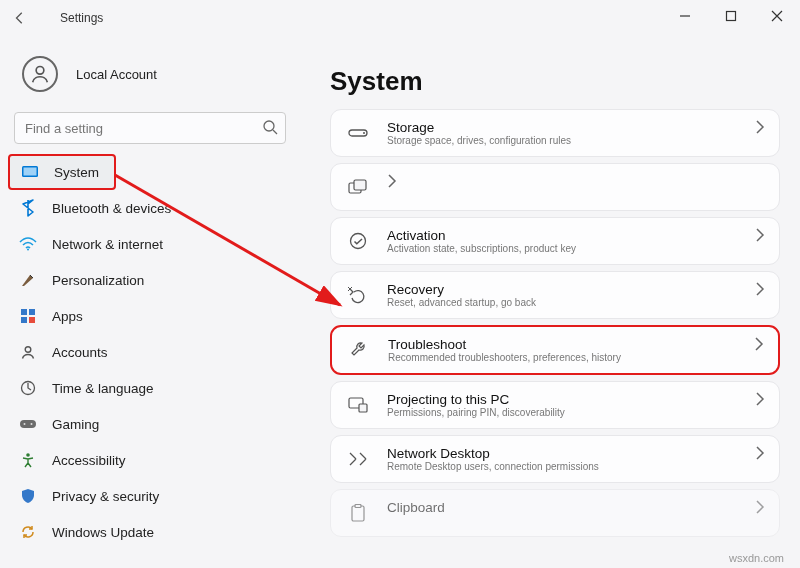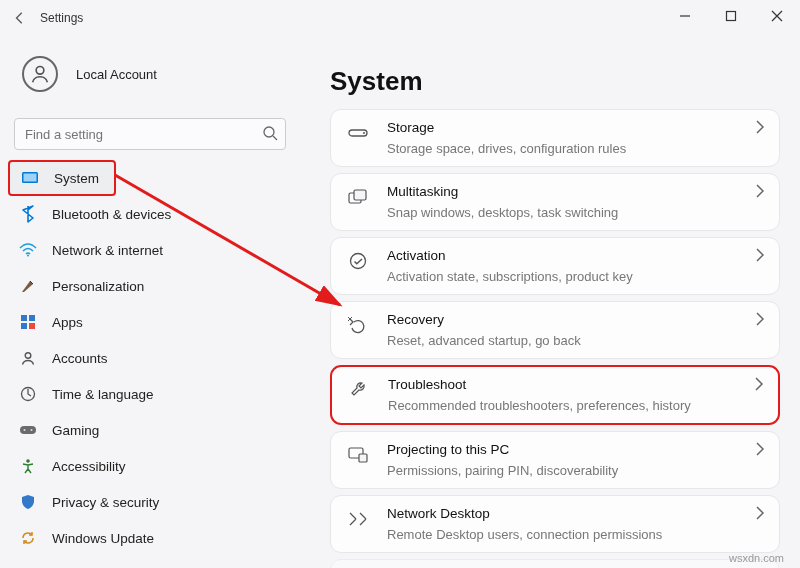--- a/index.html
+++ b/index.html
@@ -1,43 +1,43 @@
 <!DOCTYPE html>
 <html><head>
 <meta charset="utf-8">
 <style>
 * { box-sizing: border-box; margin: 0; padding: 0; font-family: "Segoe UI", Arial, sans-serif; }
 body { background: #f3f3f3; width: 800px; height: 568px; overflow: hidden; position: relative; }
 .window { background: #f5f5f7; width: 800px; height: 568px; position: relative; }
 .titlebar { height: 36px; display: flex; align-items: center; padding: 0 8px; }
 .back-btn { width: 24px; height: 24px; display: flex; align-items: center; justify-content: center; color: #555; cursor: pointer; }
-.app-title { font-size: 12px; margin-left: 8px; color: #333; }
+.app-title { font-size: 12px; margin-left: 28px; color: #333; }
 .winctrls { position: absolute; right: 0; top: 0; display: flex; }
 .winctrl { width: 46px; height: 32px; display: flex; align-items: center; justify-content: center; color: #333; }
 .content { display: flex; height: calc(100% - 36px); }
 .sidebar { width: 300px; padding: 12px 8px 0 8px; }
 .account { display: flex; align-items: center; padding: 8px 14px 16px 14px; }
 .avatar { width: 36px; height: 36px; border-radius: 50%; border: 2px solid #666; display: flex; align-items: center; justify-content: center; }
 .account-label { font-size: 13px; margin-left: 18px; color: #222; }
-.search { position: relative; margin: 10px 6px 10px 6px; }
+.search { position: relative; margin: 4px 6px 10px 6px; }
 .search input { width: 100%; height: 32px; border: 1px solid #ccc; border-radius: 4px; padding: 0 30px 0 10px; font-size: 13px; background: #fbfbfd; }
 .search .sicon { position: absolute; right: 8px; top: 7px; color: #666; }
 .nav { list-style: none; }
 .nav li { display: flex; align-items: center; height: 36px; padding: 0 10px; border-radius: 4px; cursor: pointer; font-size: 13.5px; color: #222; }
 .nav li .nicon { width: 20px; height: 20px; margin-right: 14px; display: flex; align-items: center; justify-content: center; }
 .nav li.selected { background: #eceef0; }
 .box-highlight { border: 2.5px solid #e21b1b; border-radius: 3px; }
 .main { flex: 1; padding: 12px 20px 0 30px; overflow: hidden; }
 .page-title { font-size: 26px; font-weight: 600; color: #111; margin: 18px 0 12px 0; }
 .cards { display: flex; flex-direction: column; gap: 6px; }
 .card { background: #fdfdfe; border: 1px solid #e7e7ea; border-radius: 11px; padding: 10px 14px; display: flex; align-items: flex-start; cursor: pointer; }
 .card .cicon { width: 26px; height: 26px; display: flex; align-items: center; justify-content: center; color: #444; margin-right: 16px; }
 .card .ctext { flex: 1; }
 .card .ctitle { font-size: 13.5px; color: #111; font-weight: 500; }
-.card .cdesc { font-size: 13px; color: #777; margin-top: 6px; }
+.card .cdesc { font-size: 10px; color: #777; margin-top: 0; }
 .card .chevron { color: #666; }
 .card.highlight { border: 2.5px solid #e21b1b; }
 .arrow-annot { position: absolute; left: 110px; top: 165px; pointer-events: none; }
 .watermark { position: absolute; right: 16px; bottom: 4px; font-size: 11px; color: #999; }
 svg { display: block; }
 </style>
 </head>
 <body>
 
 <div class="window">
@@ -215,24 +215,20 @@
             </span>
         </div>
 
         <div class="card">
           <span class="cicon">
               <svg width="20" height="16" viewBox="0 0 20 16">
                 <rect x="1" y="4" width="12" height="10" rx="1.5" stroke="#555" stroke-width="1.2" fill="none"></rect>
                 <rect x="6" y="1" width="12" height="10" rx="1.5" stroke="#555" stroke-width="1.2" fill="#f5f5f7"></rect>
               </svg>
             </span>
-          <div class="ctext">
-            <div class="ctitle">Multitasking</div>
-            <div class="cdesc">Snap windows, desktops, task switching</div>
-          </div>
           <span class="chevron">
               <svg width="10" height="14">
                 <path d="M2 1l6 6-6 6" stroke="#666" stroke-width="1.5" fill="none"></path>
               </svg>
             </span>
         </div>
 
         <div class="card">
           <span class="cicon">
               <svg width="18" height="18" viewBox="0 0 18 18">

